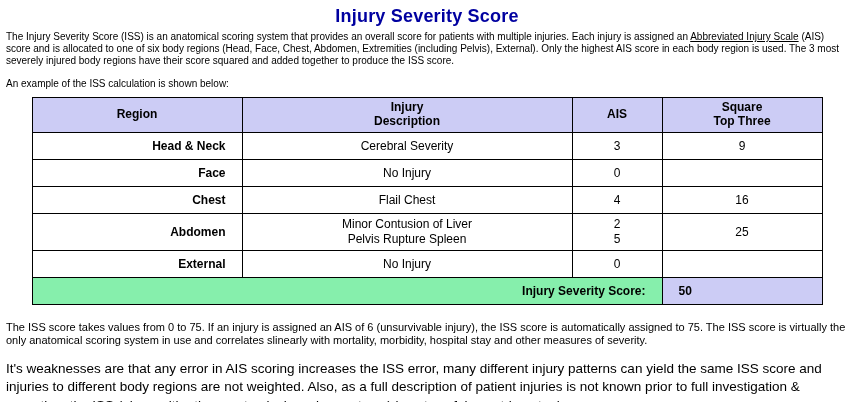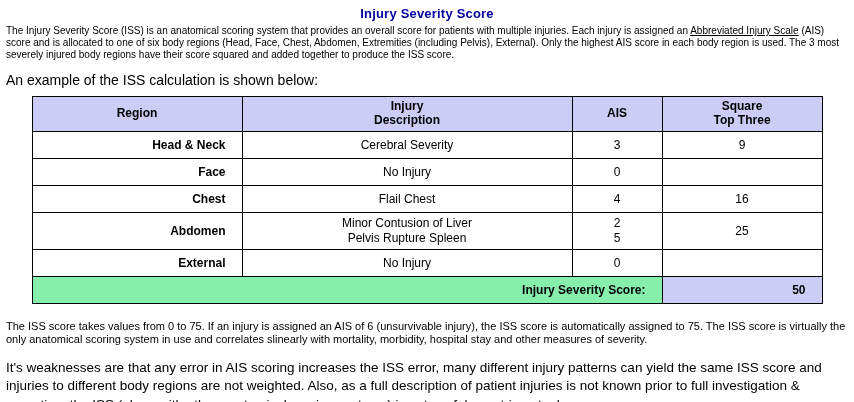--- a/index.html
+++ b/index.html
@@ -18,35 +18,35 @@
     width: 854px;
     height: 402px;
     position: relative;
     box-sizing: border-box;
     padding: 4px 6px 0 6px;
   }
   .doc-title {
     text-align: center;
     color: #0000a0;
     font-weight: bold;
-    font-size: 13px;
+    font-size: 18px;
     margin: 2px 0 4px 0;
     letter-spacing: 0.2px;
   }
   .intro {
     font-size: 10px;
     line-height: 1.22;
     text-align: left;
     margin: 0 0 10px 0;
   }
   .intro .underline {
     text-decoration: underline;
   }
   .example-line {
-    font-size: 14px;
+    font-size: 10px;
     margin: 0 0 8px 0;
   }
   table.iss {
     border-collapse: collapse;
     margin: 0 auto;
     width: 790px;
     table-layout: fixed;
   }
   table.iss th, table.iss td {
     border: 1px solid #000000;
@@ -85,21 +85,21 @@
   }
   td.total-label {
     background: #86efac;
     font-weight: bold;
     text-align: right;
     padding-right: 8px;
   }
   td.total-value {
     background: #ccccf5;
     font-weight: bold;
-    text-align: right;
+    text-align: left;
   }
   .after-table {
     font-size: 11px;
     line-height: 1.25;
     margin: 16px 0 0 0;
   }
   .closing {
     font-size: 13.5px;
     line-height: 1.35;
     margin: 12px 0 0 0;

